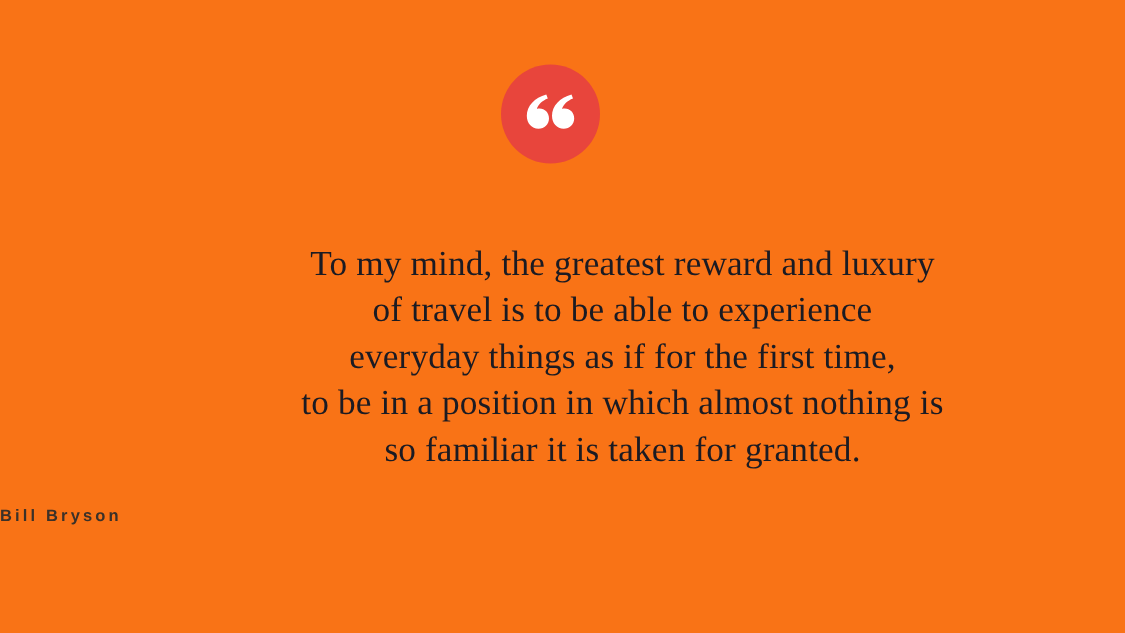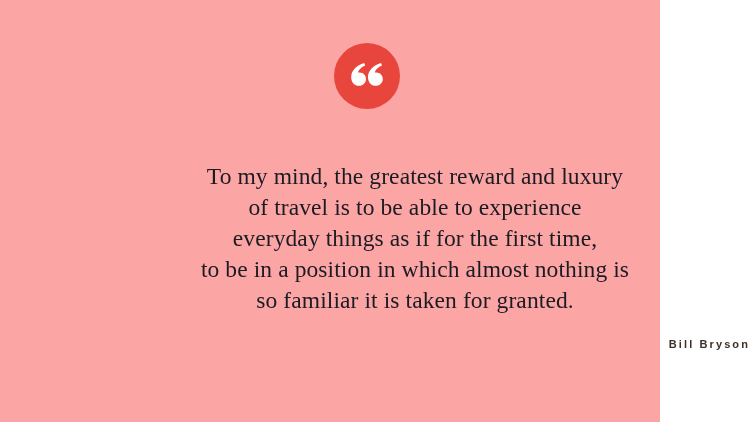--- a/index.html
+++ b/index.html
@@ -7,23 +7,23 @@
     padding: 0;
   }
   body {
     width: 750px;
     height: 422px;
     overflow: hidden;
     font-family: "Liberation Sans", sans-serif;
   }
   #quote-card {
     position: relative;
-    width: 660px;
+    width: 750px;
     height: 422px;
-    background: #fca5a5;
+    background: #f97316;
     box-sizing: border-box;
     display: flex;
     flex-direction: column;
     align-items: center;
   }
   #quote-badge {
     position: absolute;
     left: 334px;
     top: 43px;
     width: 66px;
@@ -51,21 +51,21 @@
   }
   #quote-text .qline {
     display: block;
     white-space: nowrap;
   }
   #quote-author {
     position: absolute;
     top: 338px;
     left: 0;
     width: 750px;
-    text-align: right;
+    text-align: left;
     font-family: "Liberation Sans", sans-serif;
     font-size: 11px;
     font-weight: 600;
     letter-spacing: 2.1px;
     color: #3b3129;
   }
 </style>
 </head>
 <body>
 

